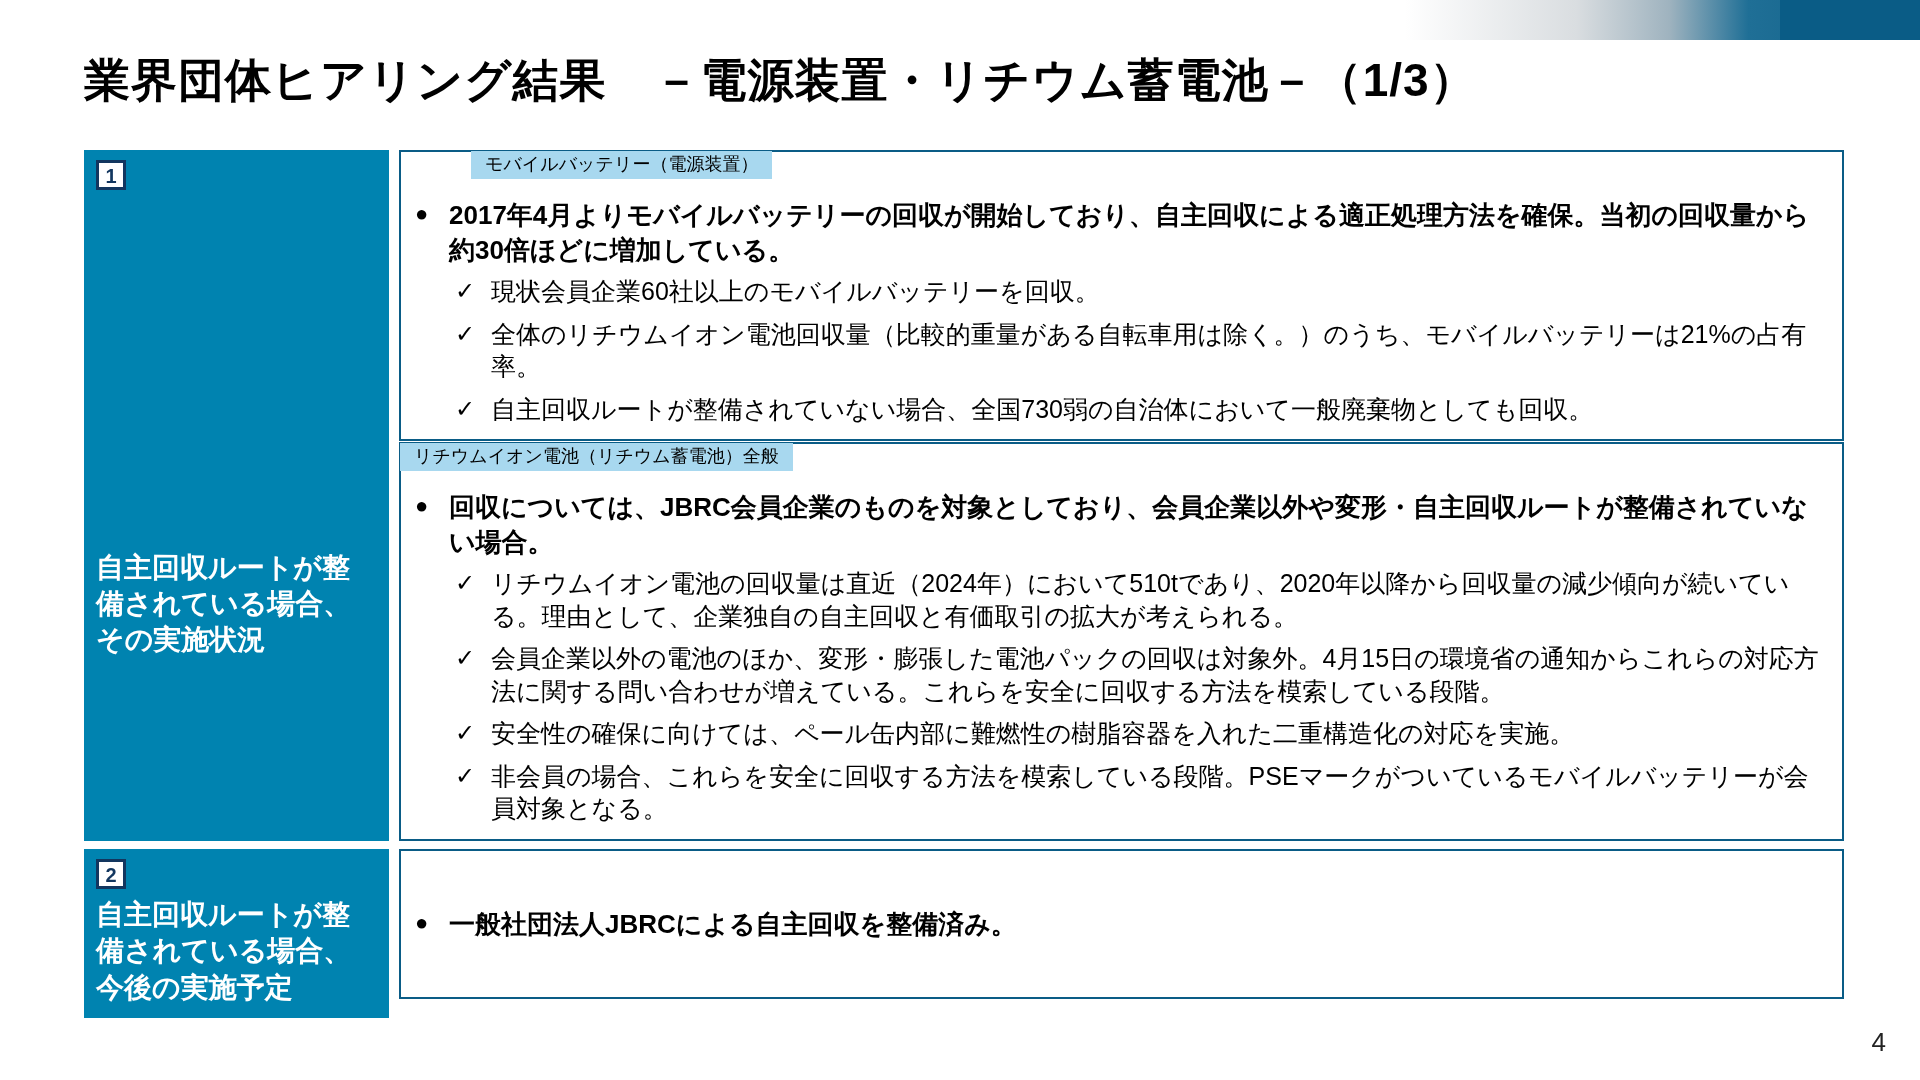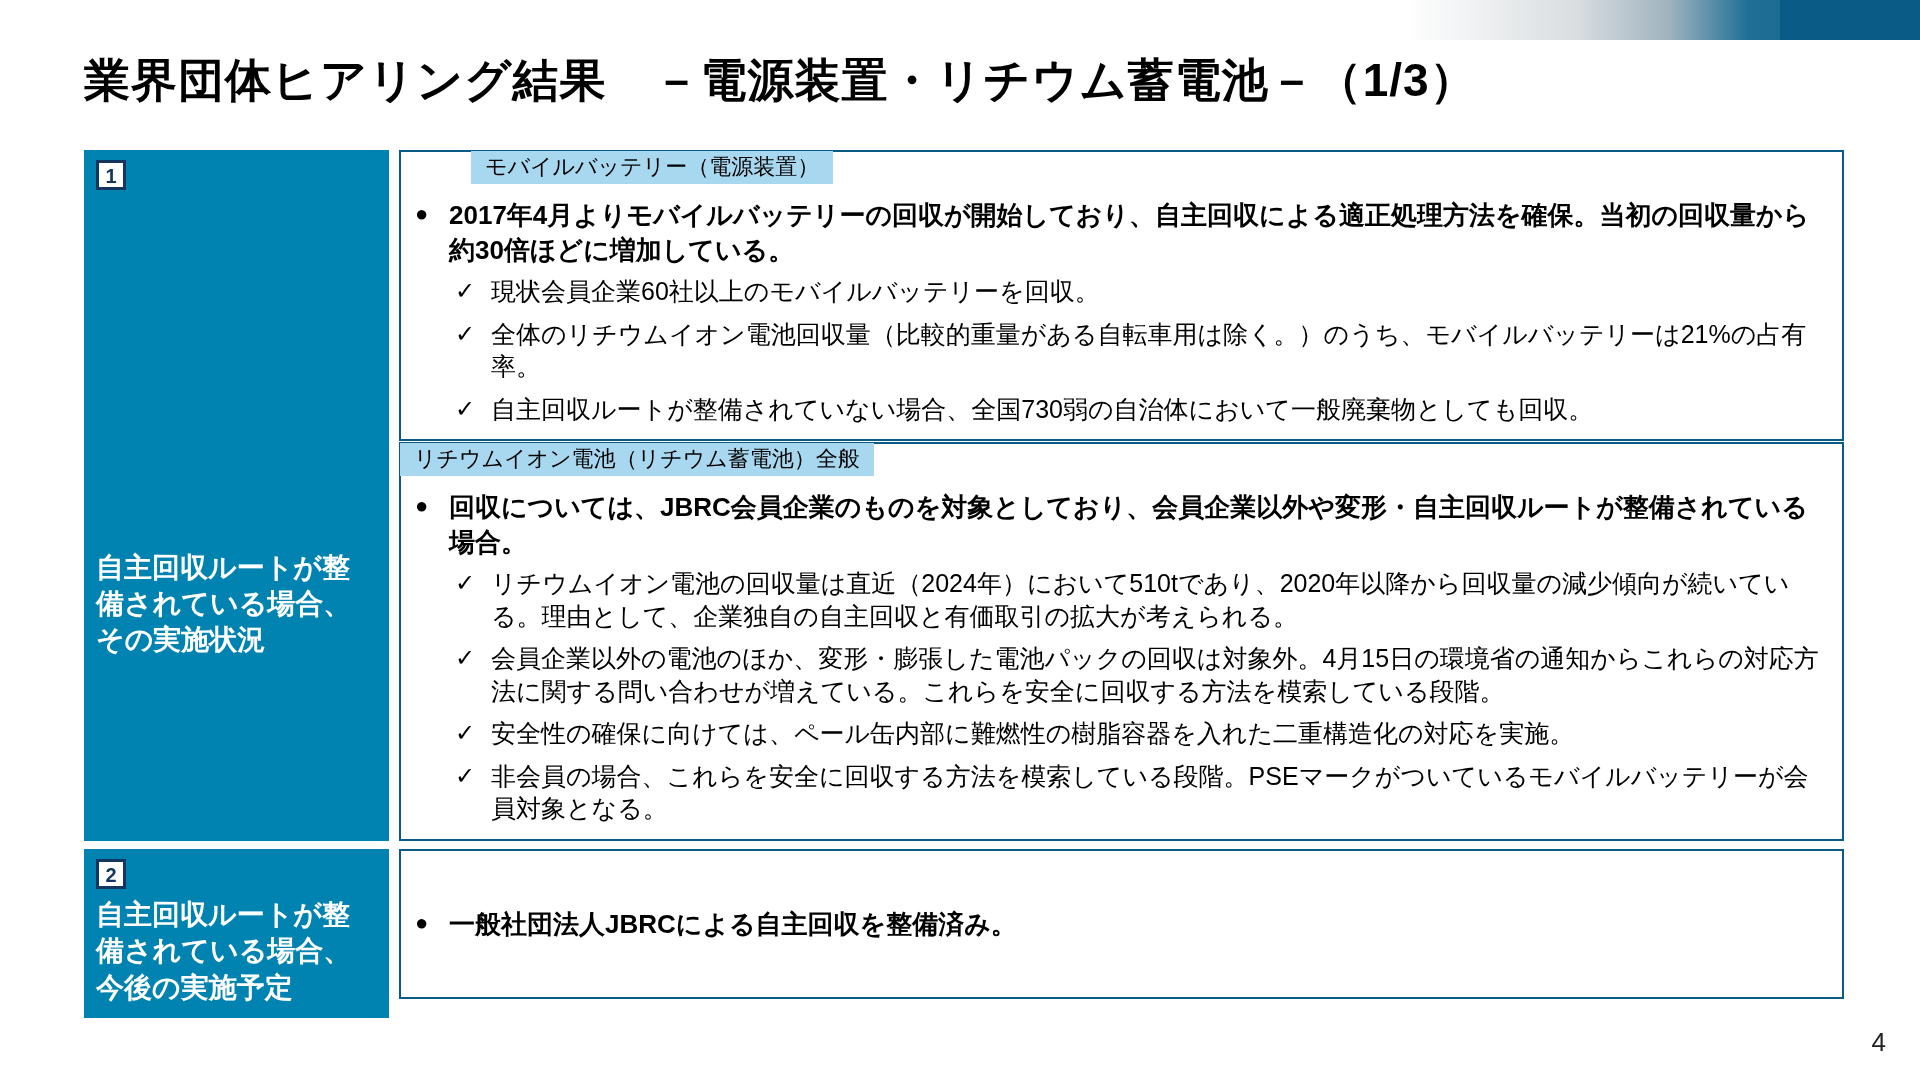--- a/index.html
+++ b/index.html
@@ -124,21 +124,21 @@
   .panel + .panel {
     margin-top: 1px;
   }
 
   .panel-tag {
     position: absolute;
     top: -1px;
     left: -1px;
     background: #a8d8ef;
     color: #000000;
-    font-size: 22px;
+    font-size: 18px;
     padding: 2px 14px 3px 14px;
     line-height: 1.25;
     white-space: nowrap;
   }
   .panel-tag.indent {
     left: 70px;
   }
 
   .panel-body {
     margin-top: 34px;
@@ -237,21 +237,21 @@
             <span class="txt">自主回収ルートが整備されていない場合、全国730弱の自治体において一般廃棄物としても回収。</span>
           </div>
         </div>
       </div>
 
       <div class="panel">
         <div class="panel-tag">リチウムイオン電池（リチウム蓄電池）全般</div>
         <div class="panel-body">
           <div class="bullet-l1">
             <span class="dot">●</span>
-            <span class="txt">回収については、JBRC会員企業のものを対象としており、会員企業以外や変形・自主回収ルートが整備されている場合。</span>
+            <span class="txt">回収については、JBRC会員企業のものを対象としており、会員企業以外や変形・自主回収ルートが整備されていない場合。</span>
           </div>
           <div class="bullet-l2">
             <span class="check">✓</span>
             <span class="txt">リチウムイオン電池の回収量は直近（2024年）において510tであり、2020年以降から回収量の減少傾向が続いている。理由として、企業独自の自主回収と有価取引の拡大が考えられる。</span>
           </div>
           <div class="bullet-l2">
             <span class="check">✓</span>
             <span class="txt">会員企業以外の電池のほか、変形・膨張した電池パックの回収は対象外。4月15日の環境省の通知からこれらの対応方法に関する問い合わせが増えている。これらを安全に回収する方法を模索している段階。</span>
           </div>
           <div class="bullet-l2">

